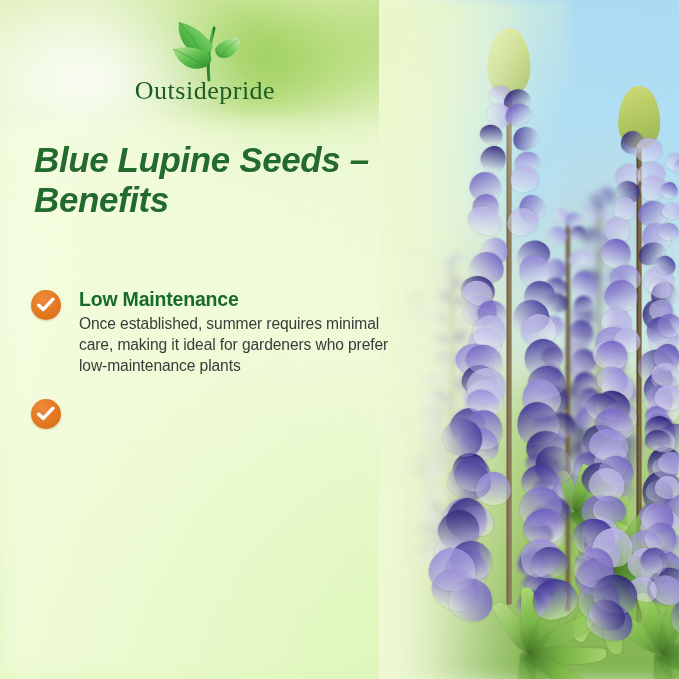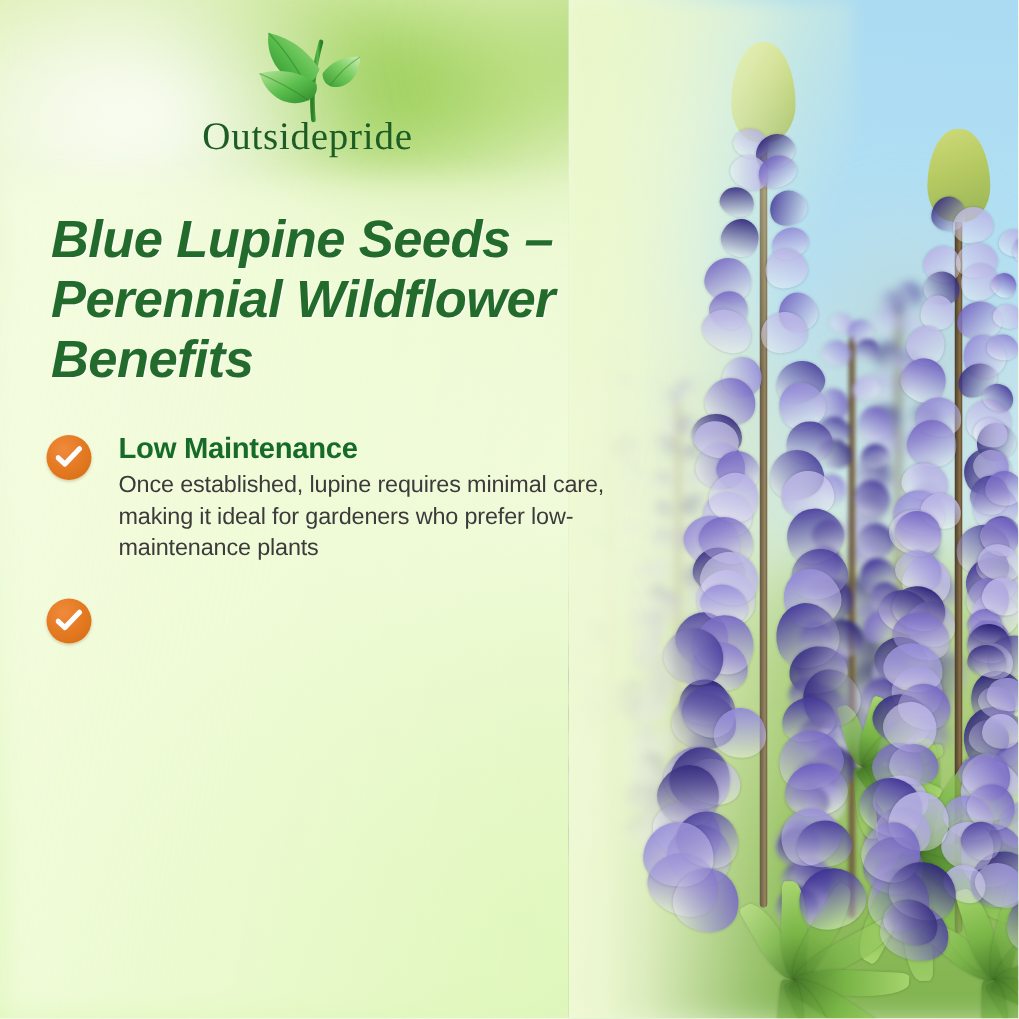--- a/index.html
+++ b/index.html
@@ -676,35 +676,34 @@
         <path d="M16 33 C28 38 40 45 49 51" stroke="#2c7f2a" stroke-width="0.9" fill="none" opacity=".5"></path>
         <path d="M58 33 C64 24 75 21 83 22 C83 33 76 43 65 42 C60 41 58 37 58 33 Z" fill="url(#lg3)"></path>
         <path d="M83 22 C75 27 68 34 63 41" stroke="#2c7f2a" stroke-width="0.8" fill="none" opacity=".45"></path>
       </svg>
     </div>
     <div class="logo-word">Outsidepride</div>
   </div>
 
   <div class="headline">
     <div>Blue Lupine Seeds –</div>
-    <div>Perennial Wildflower</div>
     <div>Benefits</div>
   </div>
 
   <div class="benefits">
 
 
     <div class="benefit">
       <div class="check">
         <svg width="18" height="16" viewBox="0 0 18 16" aria-hidden="true">
           <path d="M1.8 8.2 L6.3 12.4 L16 2.2" stroke="#ffffff" stroke-width="3.4" fill="none" stroke-linecap="round" stroke-linejoin="round"></path>
         </svg>
       </div>
       <div class="benefit-title">Low Maintenance</div>
-      <div class="benefit-body">Once established, lupine requires minimal care, making it ideal for gardeners who prefer low-maintenance plants</div>
+      <div class="benefit-body">Once established, summer requires minimal care, making it ideal for gardeners who prefer low-maintenance plants</div>
     </div>
 
     <div class="benefit">
       <div class="check">
         <svg width="18" height="16" viewBox="0 0 18 16" aria-hidden="true">
           <path d="M1.8 8.2 L6.3 12.4 L16 2.2" stroke="#ffffff" stroke-width="3.4" fill="none" stroke-linecap="round" stroke-linejoin="round"></path>
         </svg>
       </div>
     </div>
 

